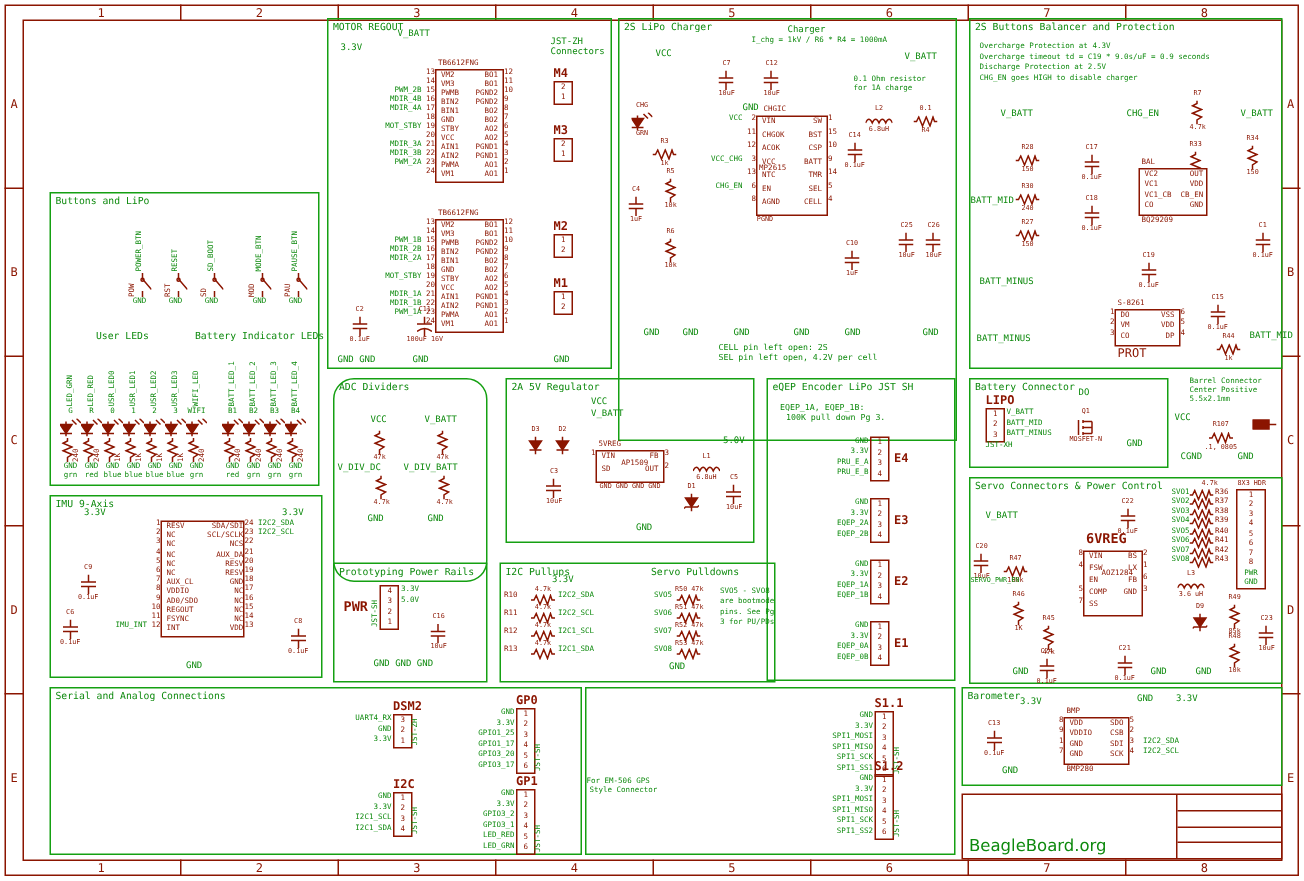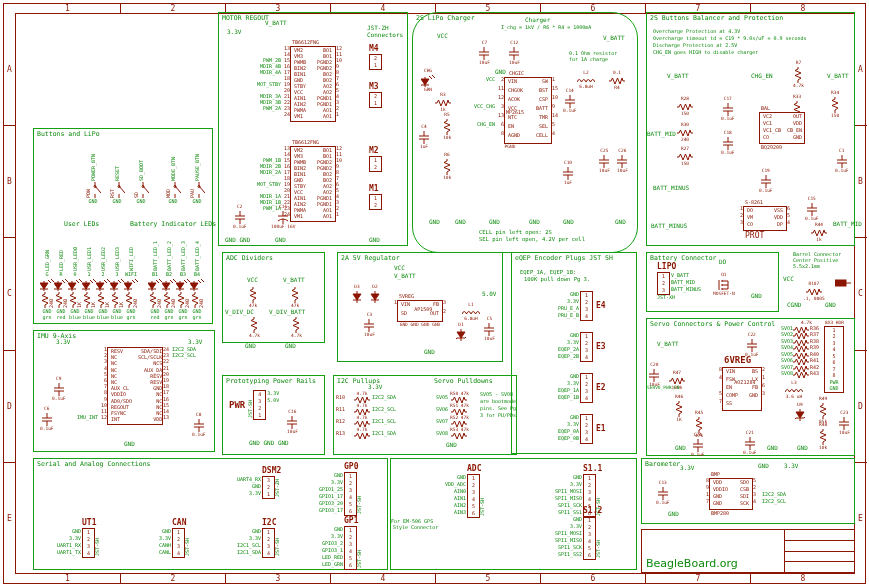--- a/index.html
+++ b/index.html
@@ -651,21 +651,21 @@
               <path d="M5 0V5M0 5H10M5 8V13M0 10Q5 6 10 10"></path>
             </g>
           </svg>
         </div>
         <div class="plab cmp">100uF 16V</div>
       </div>
       <div class="t net" style="position: absolute; left: 6px; top: 224px;">GND GND</div>
       <div class="t net" style="position: absolute; left: 56px; top: 224px;">GND</div>
       <div class="t net" style="position: absolute; left: 150px; top: 224px;">GND</div>
     </div>
-    <div class="sec" style="position: absolute; left: 412px; top: 12px; width: 226px; height: 241px; border-radius: 26px;">
+    <div class="sec" style="position: absolute; left: 412px; top: 12px; width: 226px; height: 282px;">
       <div class="sec-title">2S LiPo Charger</div>
       <div class="t net" style="position: absolute; left: 112px; top: 4px;">Charger</div>
       <div class="t net" style="position: absolute; left: 88px; top: 12px; font-size: 5px;">I_chg = 1kV / R6 * R4 = 1000mA</div>
       <div class="t net" style="position: absolute; left: 24px; top: 20px;">VCC</div>
       <div class="part" style="position: absolute; left: 66px; top: 28px;">
         <div class="plab cmp">C7</div>
         <div class="sym">
           <svg width="10" height="13" viewBox="0 0 10 13">
             <g fill="none" stroke="#8b1500" stroke-width="1">
               <path d="M5 0V5M0 5H10M0 8H10M5 8V13"></path>
@@ -1074,21 +1074,21 @@
             <g fill="none" stroke="#8b1500" stroke-width="1">
               <path d="M0 4H2L3.5 1 6 7 8.5 1 11 7 13 1 14 4H16"></path>
             </g>
           </svg>
         </div>
         <div class="plab cmp">1k</div>
       </div>
       <div class="t net" style="position: absolute; left: 186px; top: 208px;">BATT_MID</div>
       <div class="t net" style="position: absolute; left: 4px; top: 210px;">BATT_MINUS</div>
     </div>
-    <div class="sec" style="position: absolute; left: 222px; top: 252px; width: 103px; height: 91px;">
+    <div class="sec" style="position: absolute; left: 222px; top: 252px; width: 103px; height: 136px; border-radius: 14px;">
       <div class="sec-title">ADC Dividers</div>
       <div class="t net" style="position: absolute; left: 24px; top: 24px;">VCC</div>
       <div class="part" style="position: absolute; left: 26px; top: 34px;">
         <div class="sym">
           <svg width="8" height="16" viewBox="0 0 8 16">
             <g fill="none" stroke="#8b1500" stroke-width="1">
               <path d="M4 0V2L1 3.5 7 6 1 8.5 7 11 4 13V16"></path>
             </g>
           </svg>
         </div>
@@ -1222,21 +1222,21 @@
             <g fill="none" stroke="#8b1500" stroke-width="1">
               <path d="M5 0V5M0 5H10M0 8H10M5 8V13"></path>
             </g>
           </svg>
         </div>
         <div class="plab cmp">10uF</div>
       </div>
       <div class="t net" style="position: absolute; left: 86px; top: 96px;">GND</div>
     </div>
     <div class="sec" style="position: absolute; left: 511px; top: 252px; width: 126px; height: 202px;">
-      <div class="sec-title">eQEP Encoder Plugs JST SH</div>
+      <div class="sec-title">eQEP Encoder LiPo JST SH</div>
       <div class="t net" style="position: absolute; left: 8px; top: 16px; font-size: 5.5px;">EQEP_1A, EQEP_1B:</div>
       <div class="t net" style="position: absolute; left: 12px; top: 23px; font-size: 5.5px;">100K pull down Pg 3.</div>
       <div class="conn tright" style="position: absolute; left: 28px; top: 38px;">
         <div class="conn-title">E4</div>
         <div class="hrow">
           <div class="ccol" style="width: 40px; text-align: right;">
             <div class="crow net">GND</div>
             <div class="crow net">3.3V</div>
             <div class="crow net">PRU_E_A</div>
             <div class="crow net">PRU_E_B</div>
@@ -1941,56 +1941,20 @@
             <div class="crow cmp">1</div>
             <div class="crow cmp">2</div>
             <div class="crow cmp">3</div>
             <div class="crow cmp">4</div>
             <div class="crow cmp">5</div>
             <div class="crow cmp">6</div>
           </div>
           <div class="vt net" style="height: 42px;">JST-SH</div>
         </div>
       </div>
-      <div class="conn" style="position: absolute; left: 6px; top: 60px;">
-        <div class="conn-title" style="margin-left: 42px;">UT1</div>
-        <div class="hrow">
-          <div class="ccol" style="width: 42px; text-align: right;">
-            <div class="crow net">GND</div>
-            <div class="crow net">3.3V</div>
-            <div class="crow net">UART1_RX</div>
-            <div class="crow net">UART1_TX</div>
-          </div>
-          <div class="cbox ccol">
-            <div class="crow cmp">1</div>
-            <div class="crow cmp">2</div>
-            <div class="crow cmp">3</div>
-            <div class="crow cmp">4</div>
-          </div>
-          <div class="vt net" style="height: 28px;">JST-SH</div>
-        </div>
-      </div>
-      <div class="conn" style="position: absolute; left: 96px; top: 60px;">
-        <div class="conn-title" style="margin-left: 42px;">CAN</div>
-        <div class="hrow">
-          <div class="ccol" style="width: 42px; text-align: right;">
-            <div class="crow net">GND</div>
-            <div class="crow net">3.3V</div>
-            <div class="crow net">CANH</div>
-            <div class="crow net">CANL</div>
-          </div>
-          <div class="cbox ccol">
-            <div class="crow cmp">1</div>
-            <div class="crow cmp">2</div>
-            <div class="crow cmp">3</div>
-            <div class="crow cmp">4</div>
-          </div>
-          <div class="vt net" style="height: 28px;">JST-SH</div>
-        </div>
-      </div>
       <div class="conn" style="position: absolute; left: 186px; top: 60px;">
         <div class="conn-title" style="margin-left: 42px;">I2C</div>
         <div class="hrow">
           <div class="ccol" style="width: 42px; text-align: right;">
             <div class="crow net">GND</div>
             <div class="crow net">3.3V</div>
             <div class="crow net">I2C1_SCL</div>
             <div class="crow net">I2C1_SDA</div>
           </div>
           <div class="cbox ccol">
@@ -2019,88 +1983,66 @@
             <div class="crow cmp">3</div>
             <div class="crow cmp">4</div>
             <div class="crow cmp">5</div>
             <div class="crow cmp">6</div>
           </div>
           <div class="vt net" style="height: 42px;">JST-SH</div>
         </div>
       </div>
     </div>
     <div class="sec" style="position: absolute; left: 390px; top: 458px; width: 247px; height: 112px;">
-      <div class="conn" style="position: absolute; left: 36px; top: 6px;">
-        <div class="conn-title" style="margin-left: 40px;">ADC</div>
-        <div class="hrow">
-          <div class="ccol" style="width: 40px; text-align: right;">
+      <div class="conn" style="position: absolute; left: 146px; top: 6px;">
+        <div class="conn-title" style="margin-left: 46px;">S1.1</div>
+        <div class="hrow">
+          <div class="ccol" style="width: 46px; text-align: right;">
             <div class="crow net">GND</div>
-            <div class="crow net">VDD_ADC</div>
-            <div class="crow net">AIN0</div>
-            <div class="crow net">AIN1</div>
-            <div class="crow net">AIN2</div>
-            <div class="crow net">AIN3</div>
+            <div class="crow net">3.3V</div>
+            <div class="crow net">SPI1_MOSI</div>
+            <div class="crow net">SPI1_MISO</div>
+            <div class="crow net">SPI1_SCK</div>
+            <div class="crow net">SPI1_SS1</div>
           </div>
           <div class="cbox ccol">
             <div class="crow cmp">1</div>
             <div class="crow cmp">2</div>
             <div class="crow cmp">3</div>
             <div class="crow cmp">4</div>
             <div class="crow cmp">5</div>
             <div class="crow cmp">6</div>
           </div>
           <div class="vt net" style="height: 42px;">JST-SH</div>
         </div>
       </div>
-      <div class="conn" style="position: absolute; left: 146px; top: 6px;">
-        <div class="conn-title" style="margin-left: 46px;">S1.1</div>
+      <div class="t net" style="position: absolute; left: 0px; top: 60px; font-size: 5px;">For EM-506 GPS</div>
+      <div class="t net" style="position: absolute; left: 2px; top: 66px; font-size: 5px;">Style Connector</div>
+      <div class="conn" style="position: absolute; left: 146px; top: 48px;">
+        <div class="conn-title" style="margin-left: 46px;">S1.2</div>
         <div class="hrow">
           <div class="ccol" style="width: 46px; text-align: right;">
             <div class="crow net">GND</div>
             <div class="crow net">3.3V</div>
             <div class="crow net">SPI1_MOSI</div>
             <div class="crow net">SPI1_MISO</div>
             <div class="crow net">SPI1_SCK</div>
-            <div class="crow net">SPI1_SS1</div>
+            <div class="crow net">SPI1_SS2</div>
           </div>
           <div class="cbox ccol">
             <div class="crow cmp">1</div>
             <div class="crow cmp">2</div>
             <div class="crow cmp">3</div>
             <div class="crow cmp">4</div>
             <div class="crow cmp">5</div>
             <div class="crow cmp">6</div>
           </div>
           <div class="vt net" style="height: 42px;">JST-SH</div>
         </div>
       </div>
-      <div class="t net" style="position: absolute; left: 0px; top: 60px; font-size: 5px;">For EM-506 GPS</div>
-      <div class="t net" style="position: absolute; left: 2px; top: 66px; font-size: 5px;">Style Connector</div>
-      <div class="conn" style="position: absolute; left: 146px; top: 48px;">
-        <div class="conn-title" style="margin-left: 46px;">S1.2</div>
-        <div class="hrow">
-          <div class="ccol" style="width: 46px; text-align: right;">
-            <div class="crow net">GND</div>
-            <div class="crow net">3.3V</div>
-            <div class="crow net">SPI1_MOSI</div>
-            <div class="crow net">SPI1_MISO</div>
-            <div class="crow net">SPI1_SCK</div>
-            <div class="crow net">SPI1_SS2</div>
-          </div>
-          <div class="cbox ccol">
-            <div class="crow cmp">1</div>
-            <div class="crow cmp">2</div>
-            <div class="crow cmp">3</div>
-            <div class="crow cmp">4</div>
-            <div class="crow cmp">5</div>
-            <div class="crow cmp">6</div>
-          </div>
-          <div class="vt net" style="height: 42px;">JST-SH</div>
-        </div>
-      </div>
     </div>
     <div class="sec" style="position: absolute; left: 641px; top: 458px; width: 214px; height: 66px;">
       <div class="sec-title">Barometer</div>
       <div class="t net" style="position: absolute; left: 38px; top: 6px;">3.3V</div>
       <div class="part" style="position: absolute; left: 14px; top: 22px;">
         <div class="plab cmp">C13</div>
         <div class="sym">
           <svg width="10" height="13" viewBox="0 0 10 13">
             <g fill="none" stroke="#8b1500" stroke-width="1">
               <path d="M5 0V5M0 5H10M0 8H10M5 8V13"></path>

